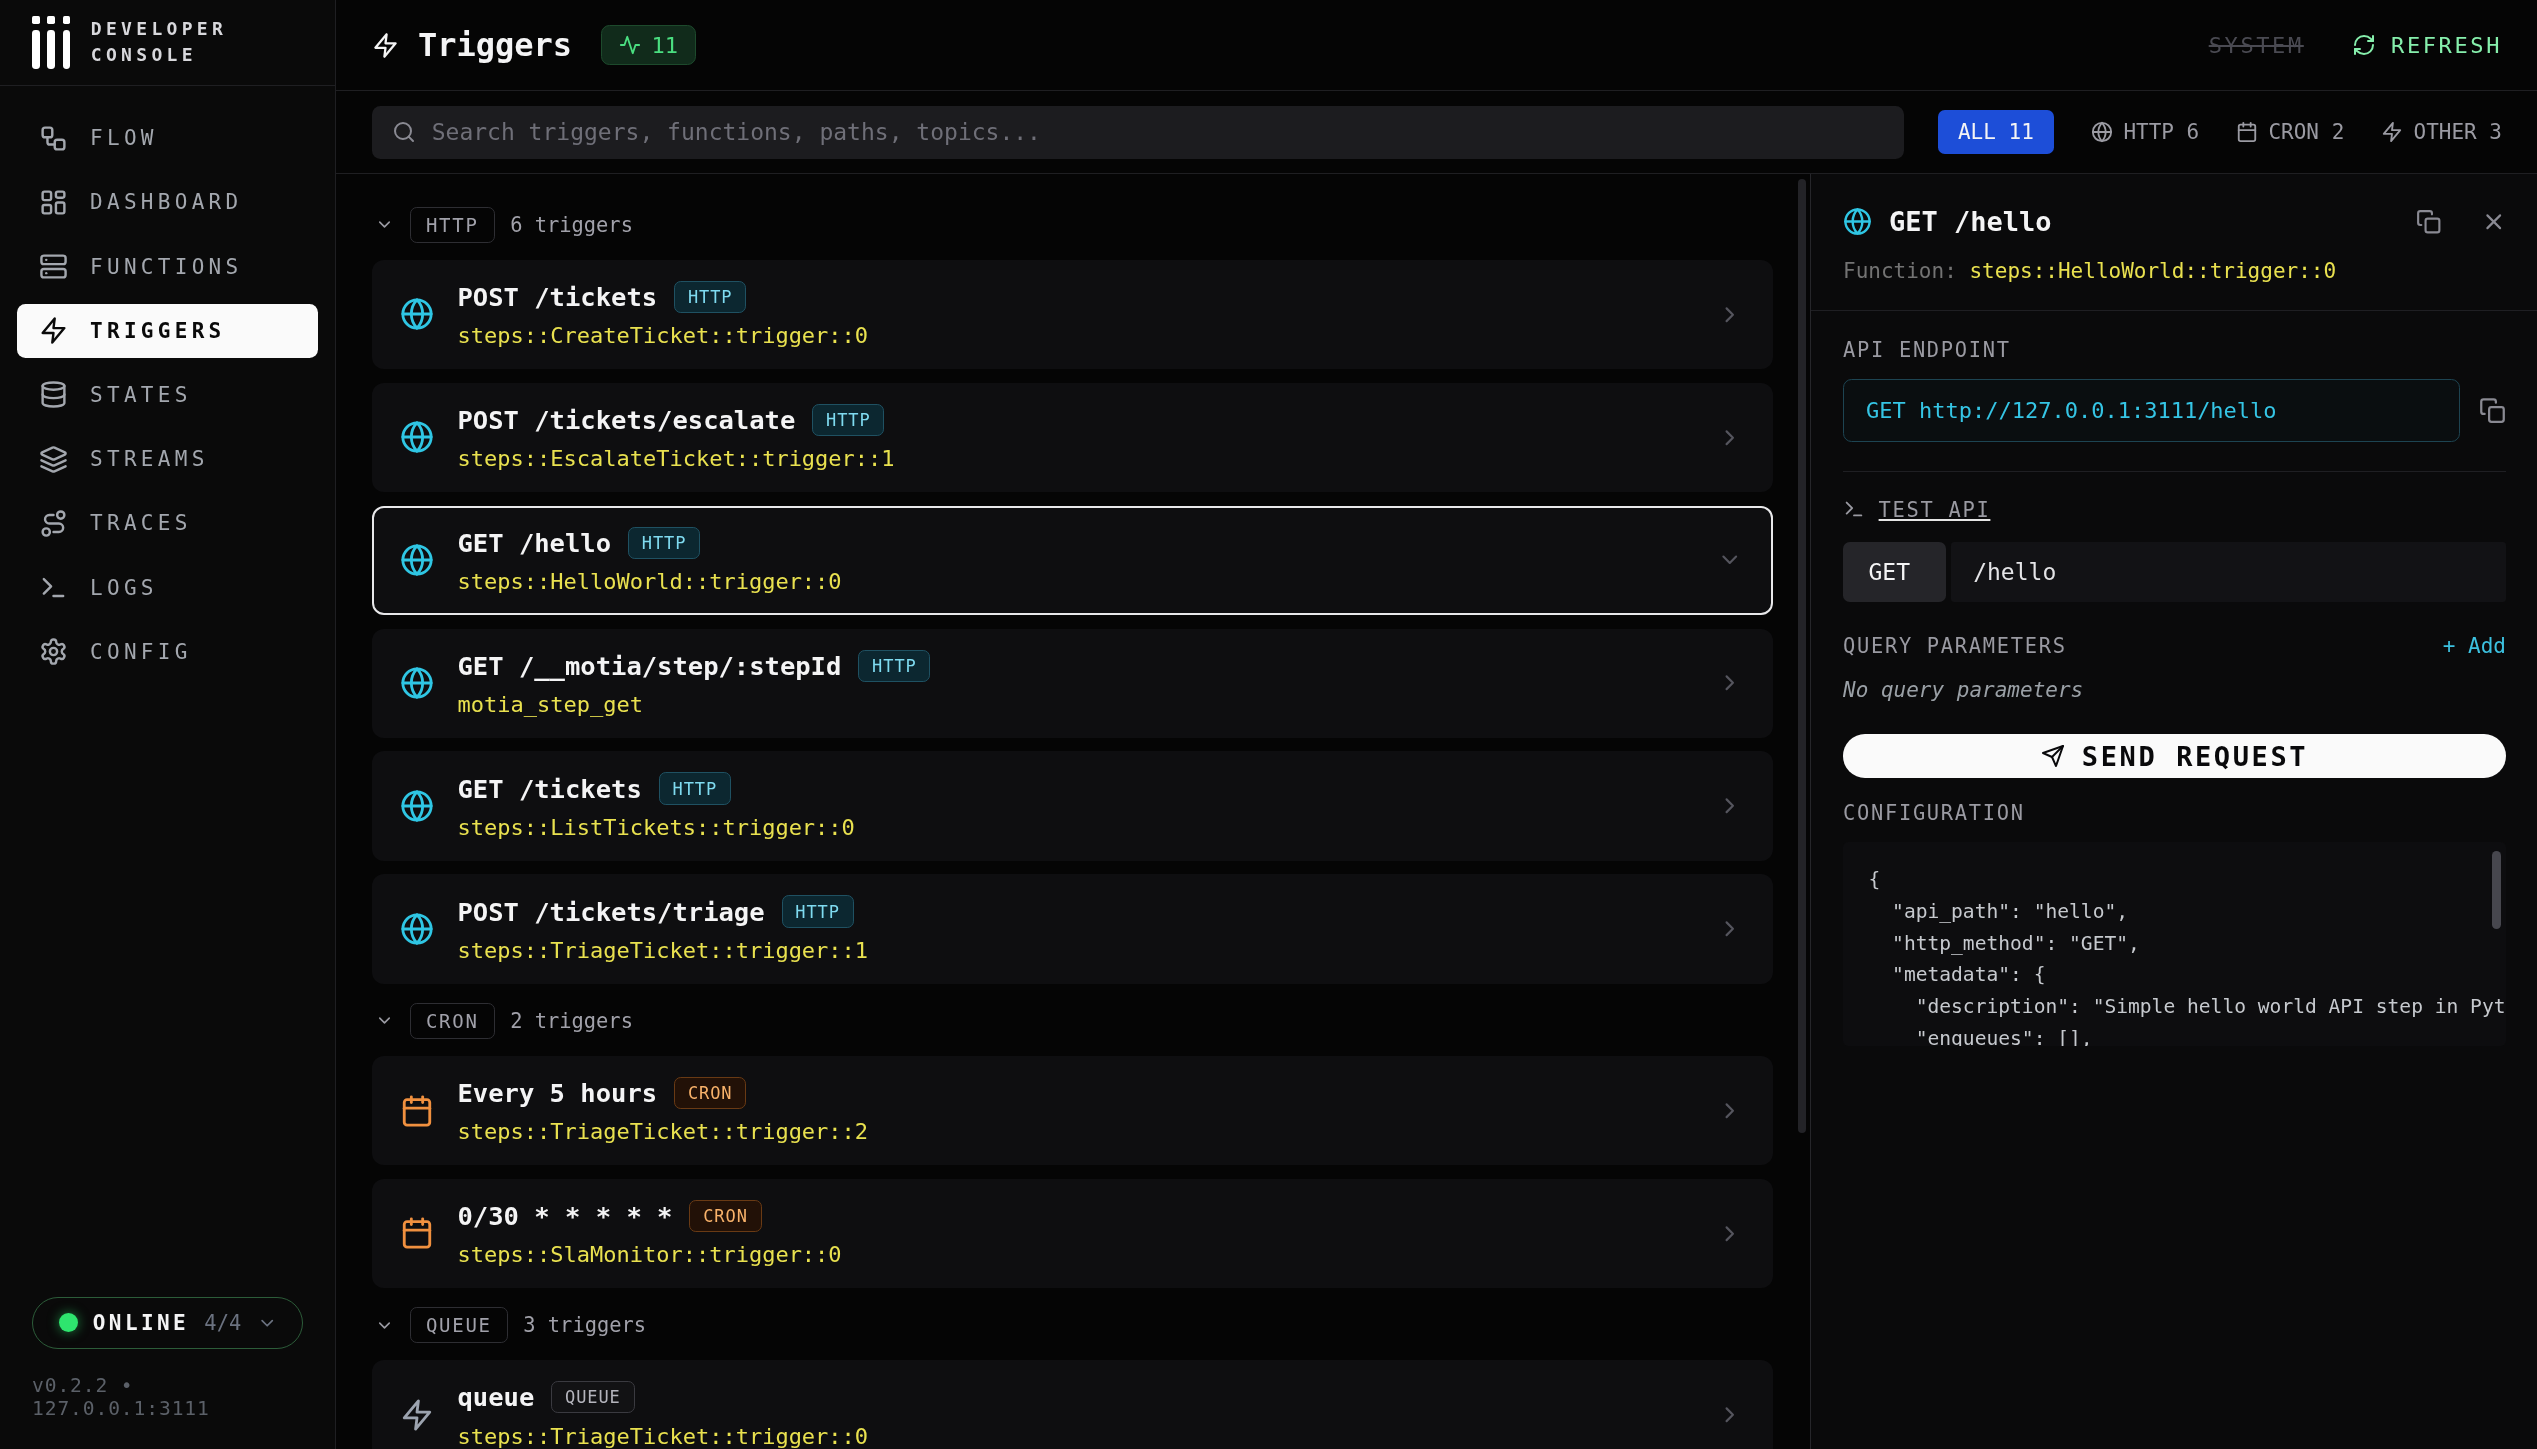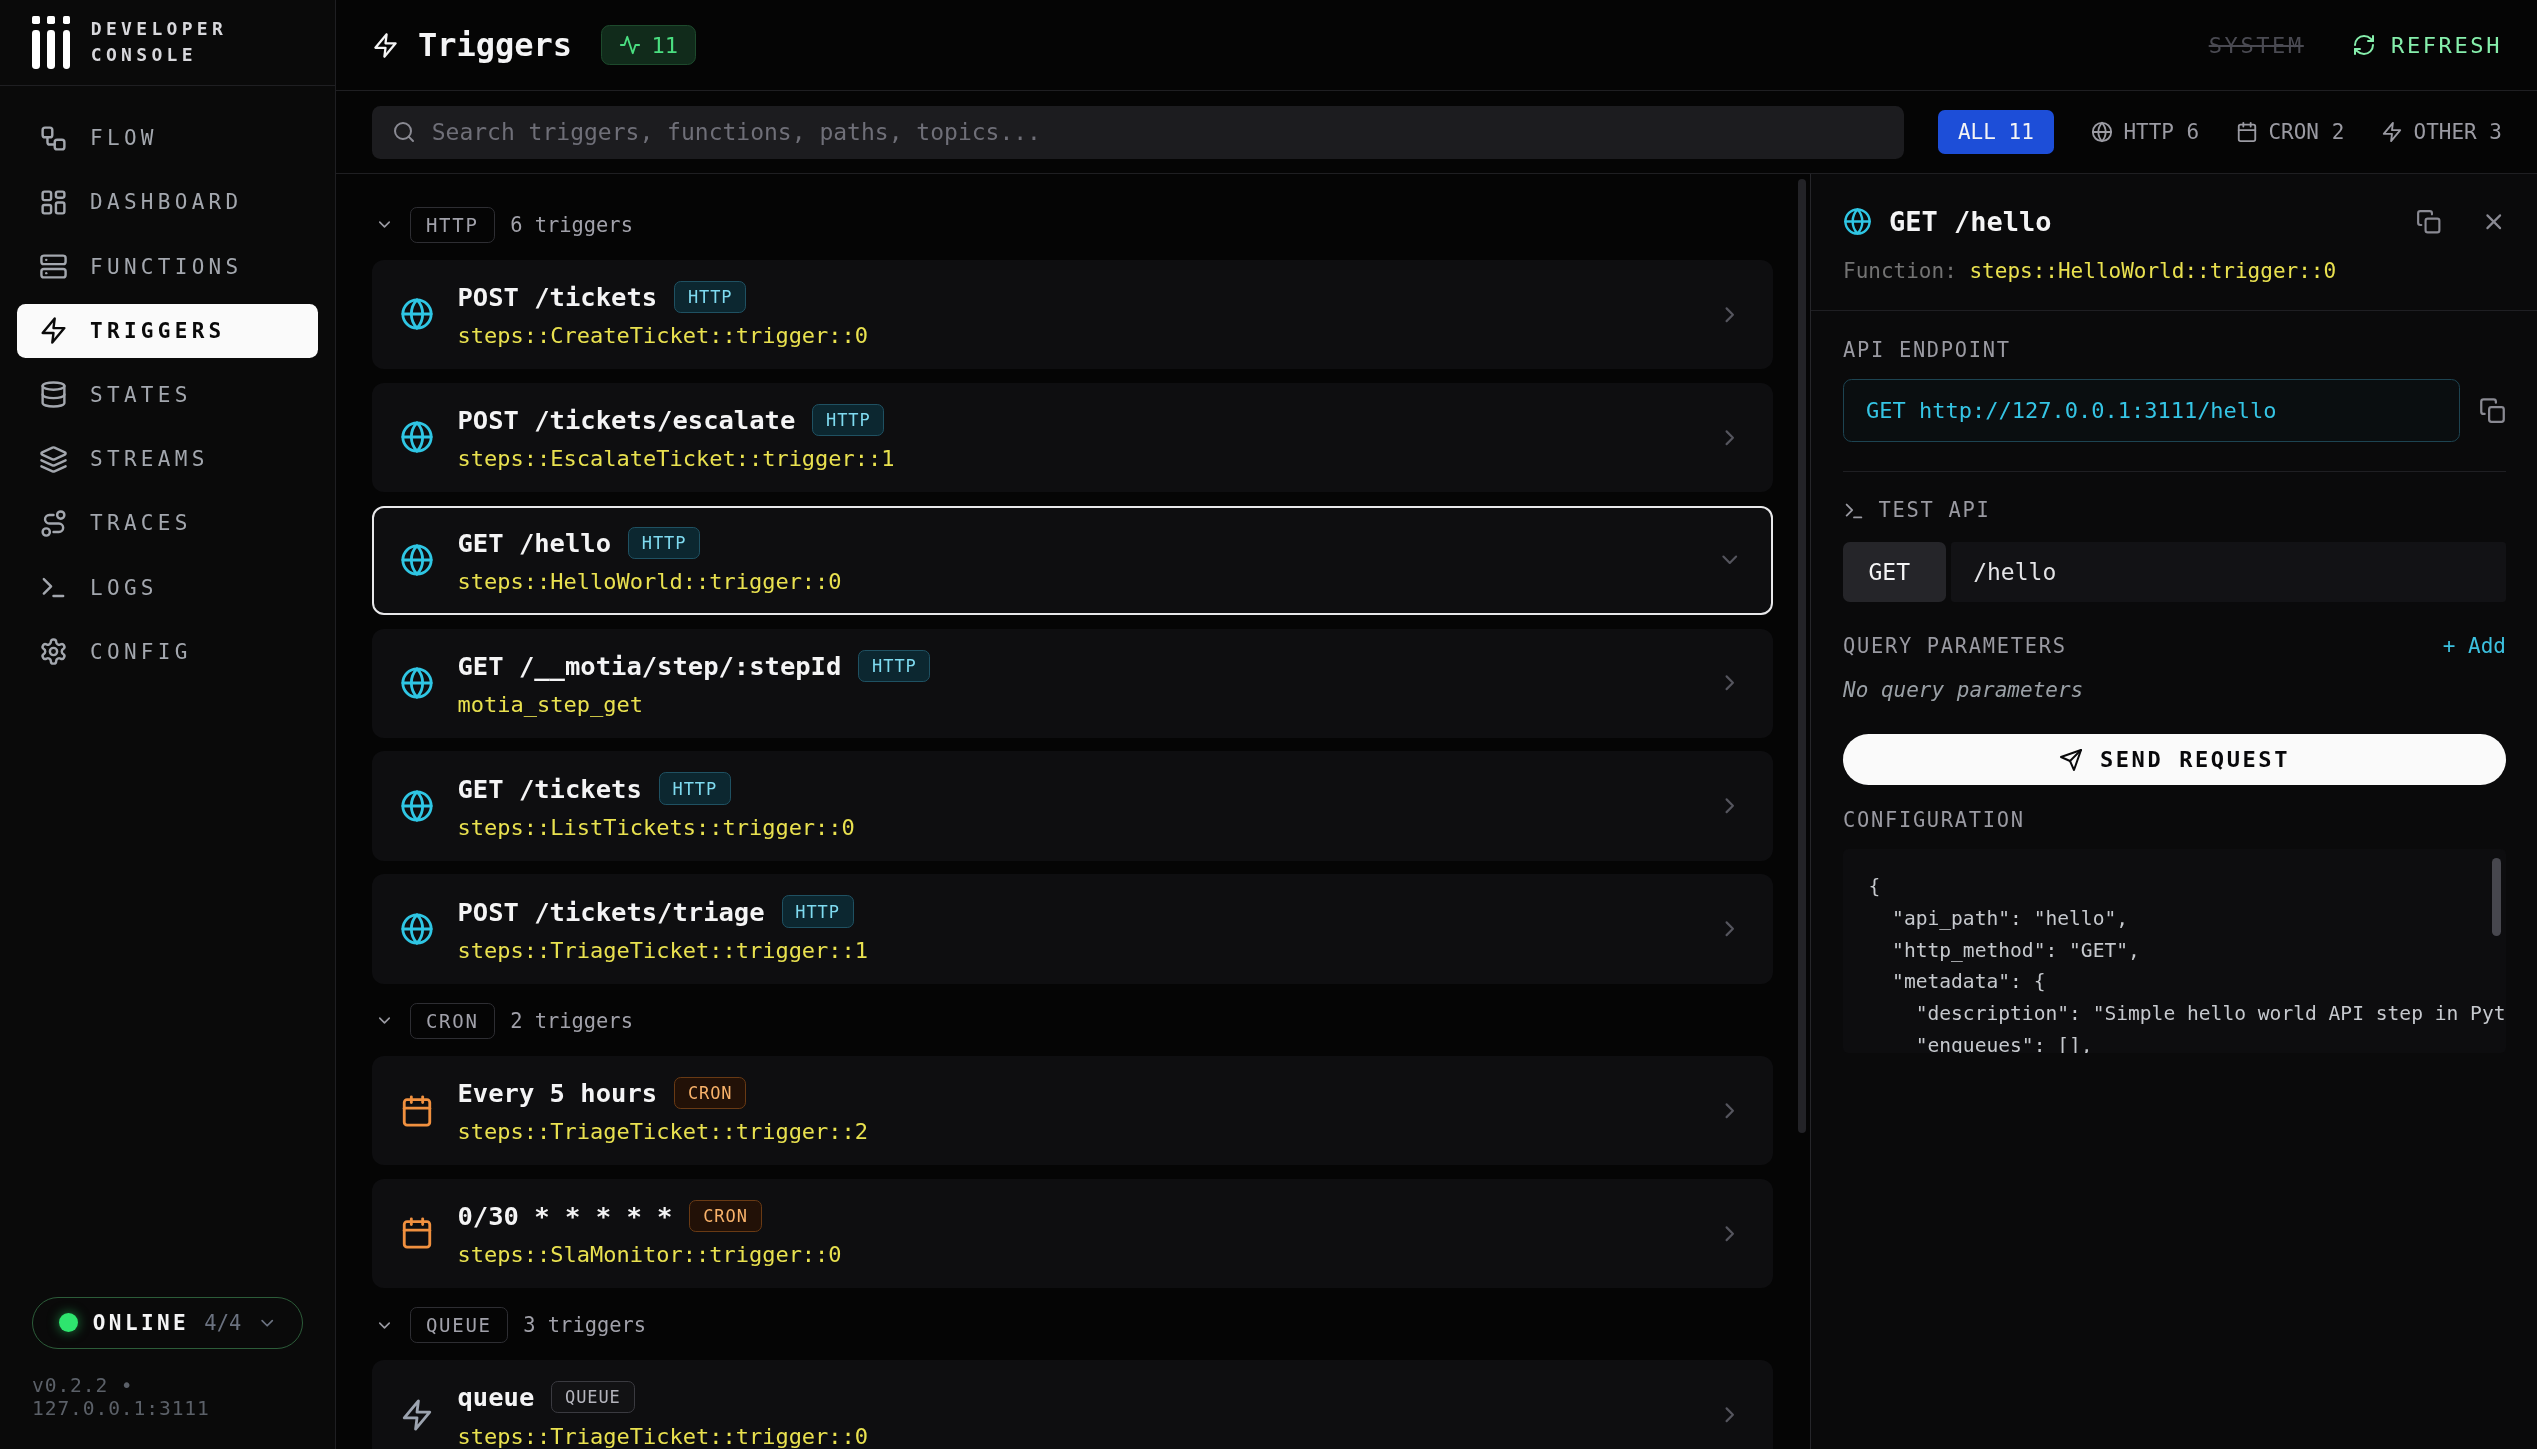--- a/index.html
+++ b/index.html
@@ -100,32 +100,32 @@
   .panel-title-row .icon-btn + .icon-btn { margin-left:22px; }
   .panel-fn-row { margin-top:22px; font-size:21px; }
   .panel-fn-label { color:#737373; }
   .panel-fn-value { color:#e9e14f; }
   .panel-body { padding:27px 32px; display:flex; flex-direction:column; min-height:0; }
   .field-label { font-size:20.4px; letter-spacing:1.7px; color:#9a9aa2; }
   .endpoint-row { display:flex; align-items:center; gap:19px; margin-top:17px; }
   .endpoint-box { flex:1; border:0.9px solid #1d4452; background:#0a0e10; border-radius:8.5px;
                   padding:18px 22px; font-size:22px; color:#35c5e5; white-space:nowrap; overflow:hidden; }
   .panel-divider { border:none; border-top:0.9px solid #1f1f23; margin:29px 0 25.5px; }
-  .test-api-row { display:flex; align-items:flex-end; gap:13.6px; }
+  .test-api-row { display:flex; align-items:flex-start; gap:13.6px;text-decoration:underline; }
   .test-api-row svg { width:22px; height:22px; color:#9a9aa2; }
   .method-row { display:flex; gap:5.1px; margin-top:20.4px; }
   .method-box { background:#252529; border-radius:6.8px; padding:17px 36px 17px 25.5px; font-size:23px;
                 color:#f4f4f5; cursor:pointer; }
   .path-input { flex:1; background:#121215; border:none; border-radius:3.4px; outline:none; padding:17px 22px;
                 font-size:23px; color:#e4e4e7; font-family:inherit; }
   .qp-row { display:flex; align-items:center; justify-content:space-between; margin-top:32px; }
   .add-link { font-size:21px; color:#3cc1e0; background:none; border:none; font-family:inherit; cursor:pointer; }
   .no-params { margin-top:20.4px; font-size:21px; font-style:italic; color:#9aa0a6; }
-  .send-btn { margin-top:32px; height:51px; border:none; border-radius:29px; background:#fafafa; color:#09090b;
-              font-size:22px; font-weight:700; letter-spacing:2.6px; font-family:inherit; display:flex;
+  .send-btn { margin-top:32px; height:44px; border:none; border-radius:29px; background:#fafafa; color:#09090b;
+              font-size:27px; font-weight:700; letter-spacing:2.6px; font-family:inherit; display:flex;
               align-items:center; justify-content:center; gap:17px; cursor:pointer; }
   .send-btn svg { width:24px; height:24px; }
   .config-label { margin-top:23px; }
   .config-box { margin-top:17px; background:#0d0d0f; border-radius:5.1px; padding:22px 34px 22px 25.5px;
                 height:204px; overflow:hidden; position:relative; }
   .config-box pre { font-size:19.6px; line-height:1.62; color:#c6c9ce; font-family:inherit; white-space:pre; }
   .config-scroll-thumb { position:absolute; top:8.5px; right:5.1px; width:9.4px; height:78px;
                          background:#47474e; border-radius:5.1px; }
 </style>
 </head>

